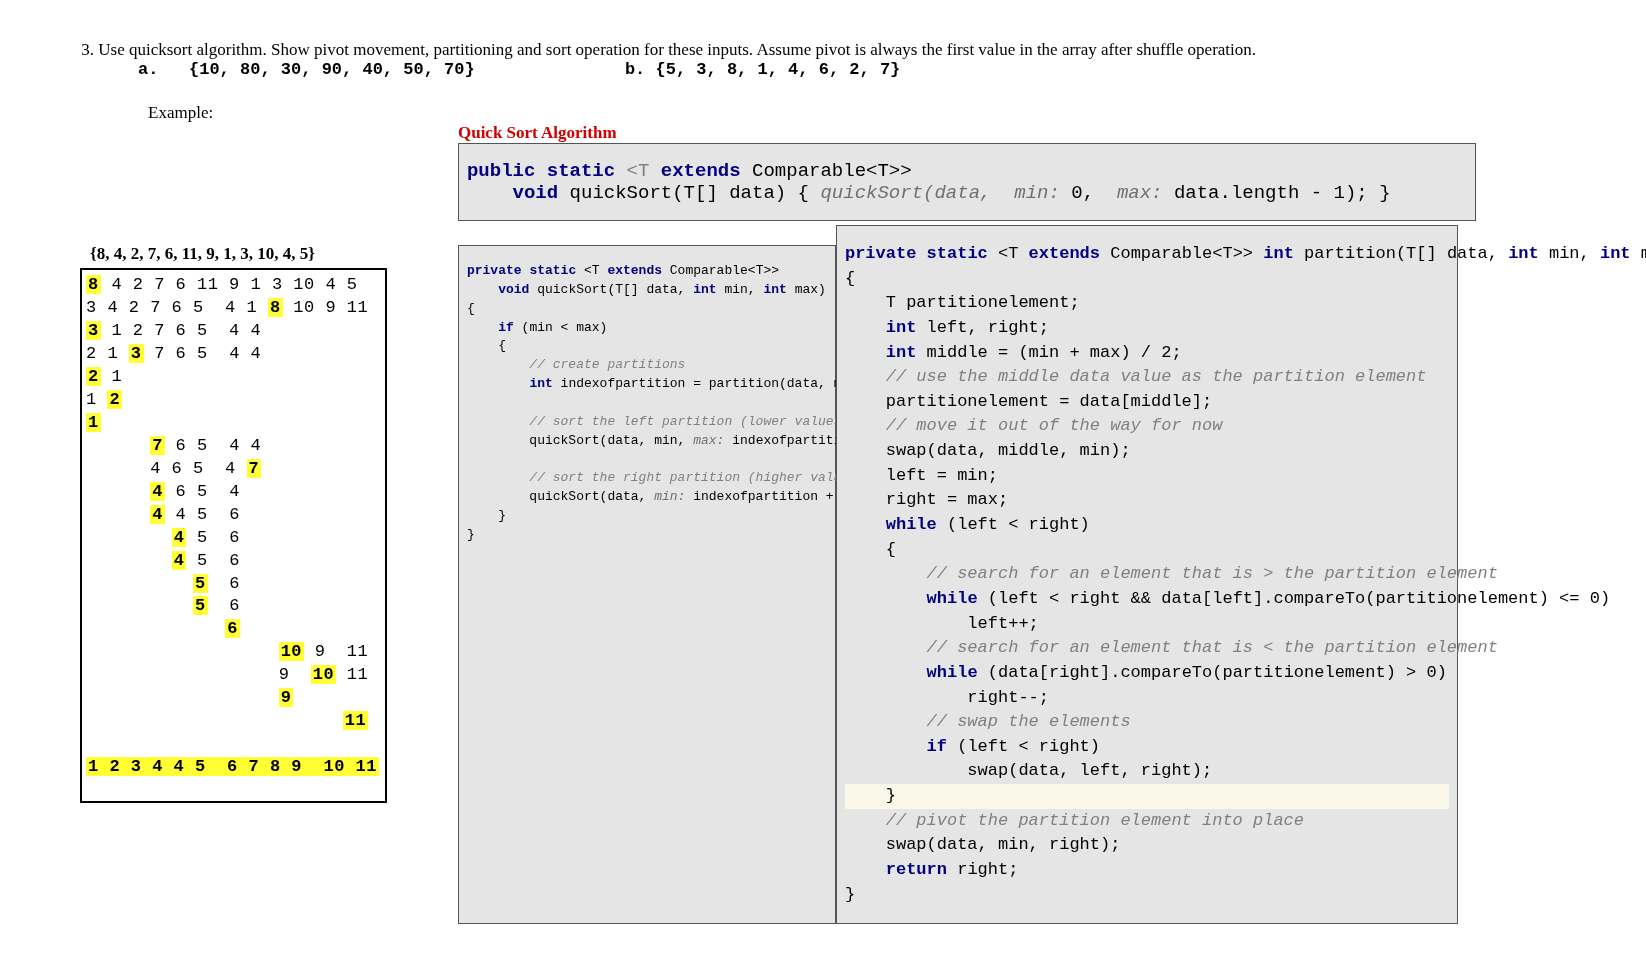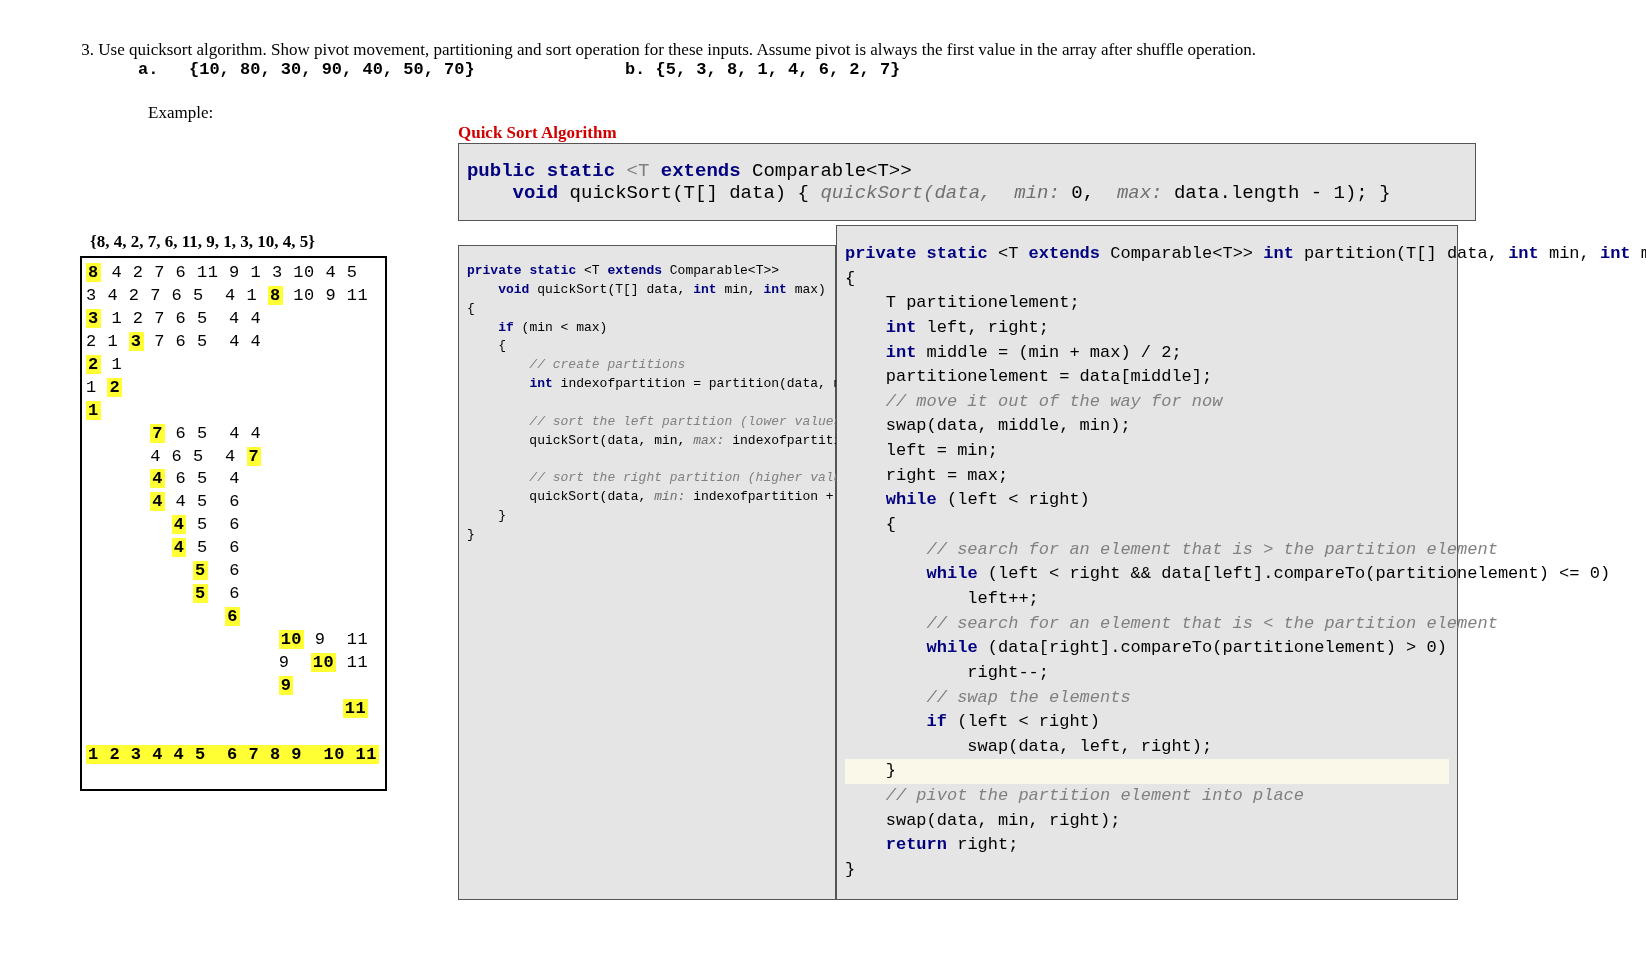--- a/index.html
+++ b/index.html
@@ -177,20 +177,21 @@
 
 <span class="cmt">        // sort the right partition (higher values)</span>
         quickSort(data, <span class="param">min:</span> indexofpartition + 1, max);
     }
 }</div>
       <div class="codebox cb3" id="code-right"><span class="kw">private</span> <span class="kw">static</span> &lt;T <span class="kw">extends</span> Comparable&lt;T&gt;&gt; <span class="kw">int</span> partition(T[] data, <span class="kw">int</span> min, <span class="kw">int</span> max)
 {
     T partitionelement;
     <span class="kw">int</span> left, right;
     <span class="kw">int</span> middle = (min + max) / 2;
+<span class="cmt">    // use the middle data value as the partition element</span>
     partitionelement = data[middle];
 <span class="cmt">    // move it out of the way for now</span>
     swap(data, middle, min);
     left = min;
     right = max;
     <span class="kw">while</span> (left &lt; right)
     {
 <span class="cmt">        // search for an element that is &gt; the partition element</span>
         <span class="kw">while</span> (left &lt; right &amp;&amp; data[left].compareTo(partitionelement) &lt;= 0)
             left++;

